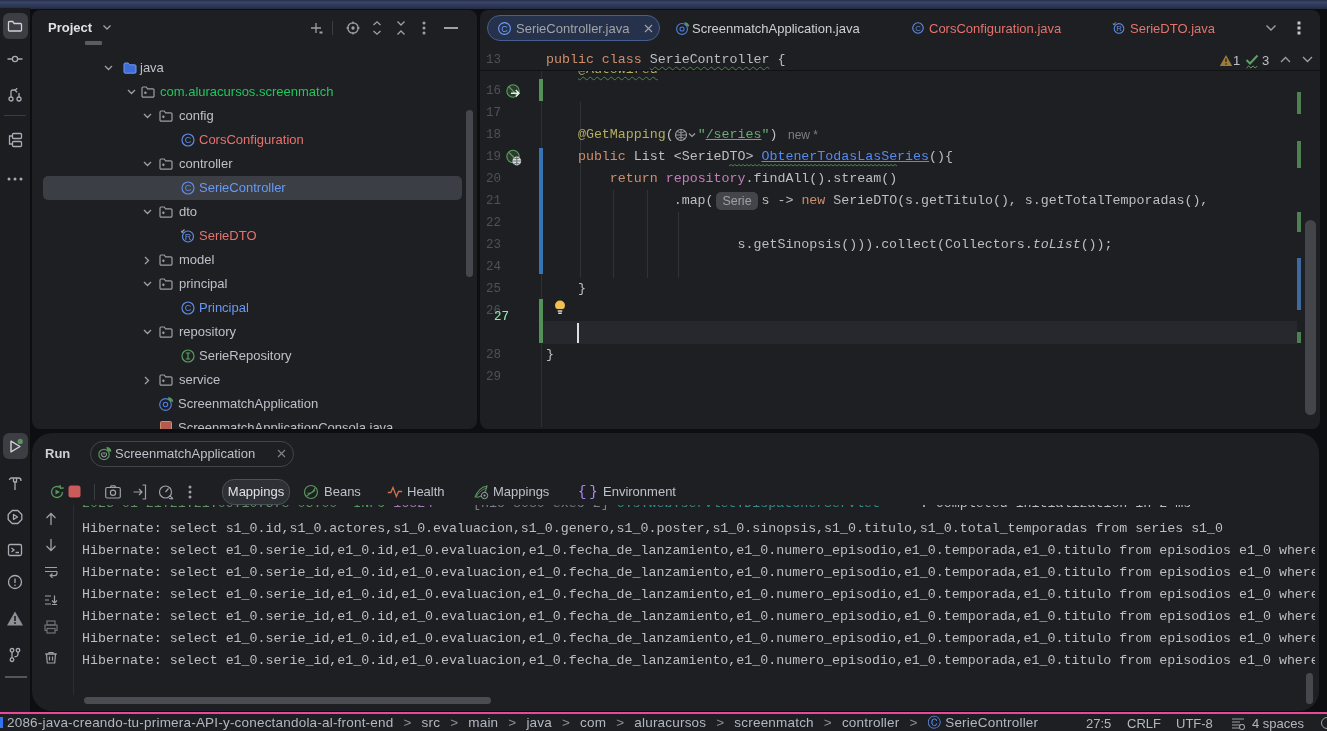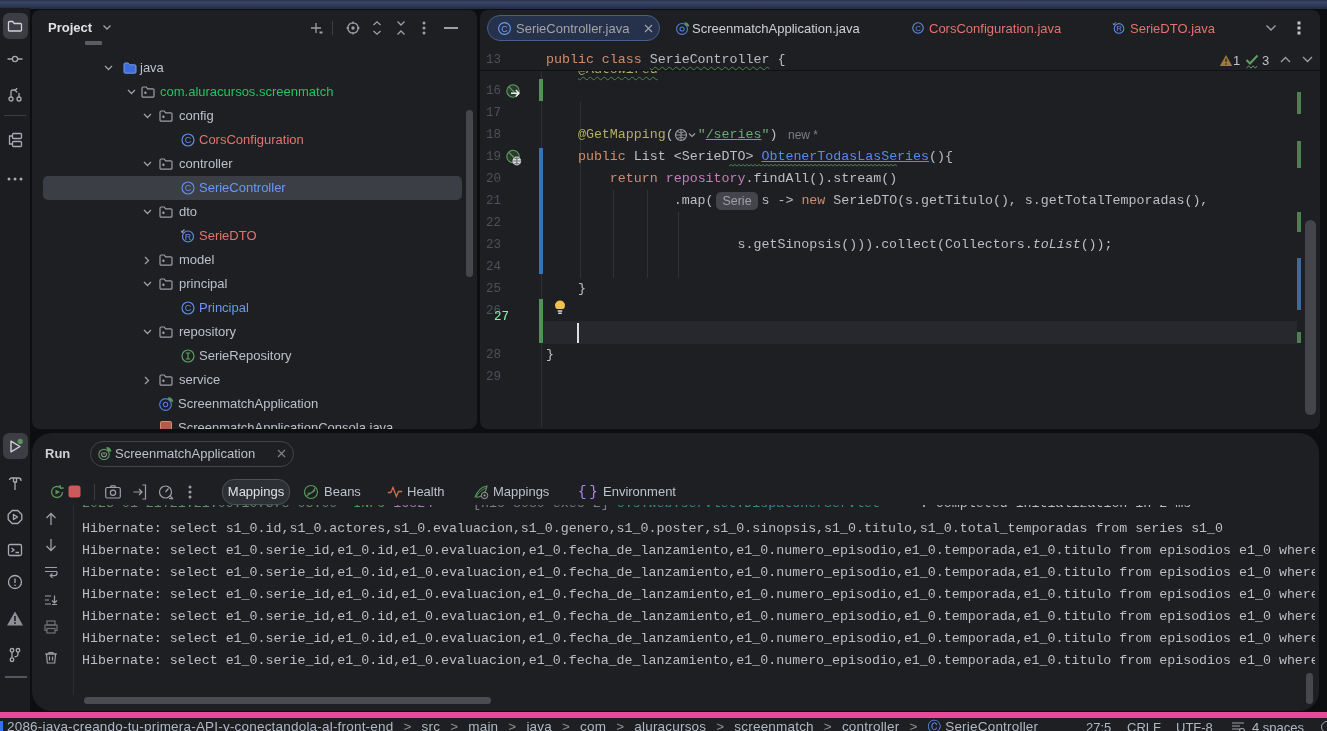--- a/index.html
+++ b/index.html
@@ -5,21 +5,21 @@
   * { margin:0; padding:0; box-sizing:border-box; }
   html,body { width:1327px; height:731px; overflow:hidden; background:#0d0e10; }
   body { font-family:"Liberation Sans", sans-serif; position:relative; }
   .abs { position:absolute; }
   .mono { font-family:"Liberation Mono", monospace; }
   #topbar { left:0; top:0; width:1327px; height:9px; background:linear-gradient(180deg,#262e48 0%,#3b4667 25%,#303a5b 55%,#242b44 100%); }
   #leftstrip { left:0; top:8px; width:30px; height:704px; background:#1b1d20; }
   #island-project { left:32px; top:10px; width:445px; height:419px; background:#1e1f22; border-radius:8px; overflow:hidden; }
   #island-editor { left:480px; top:10px; width:840px; height:419px; background:#1e1f22; border-radius:8px; overflow:hidden; }
   #island-run { left:32px; top:433px; width:1287px; height:278px; background:#1e1f22; border-radius:20px; overflow:hidden; }
-  #statusbar { left:0; top:712px; width:1327px; height:19px; background:#1d1f22; border-top:6px solid #ec4899; color:#b2b8c2; font-size:13px;padding-left:20px; }
+  #statusbar { left:0; top:712px; width:1327px; height:19px; background:#1d1f22; border-top:2px solid #ec4899; color:#b2b8c2; font-size:13px;padding-left:20px; }
   .ic { position:absolute; }
   svg { display:block; }
   .cl { position:absolute; font-family:"Liberation Mono", monospace; font-size:13.3px; line-height:22px; height:22px; color:#bcbec4; white-space:pre; margin:0; }
   .ln { position:absolute; left:0; width:21px; text-align:right; font-family:"Liberation Mono", monospace; font-size:12.5px; color:#4d5158; line-height:22px; height:22px; }
   .kw { color:#cf8e6d; }
   .fld { color:#c77dbb; }
   .ann { color:#b3ae60; }
   .str { color:#6aab73; }
   .tabtx { position:absolute; height:24px; line-height:24px; font-size:13px; }
   .wavg { text-decoration: underline wavy #4e8052 1px; text-underline-offset:3px; }

